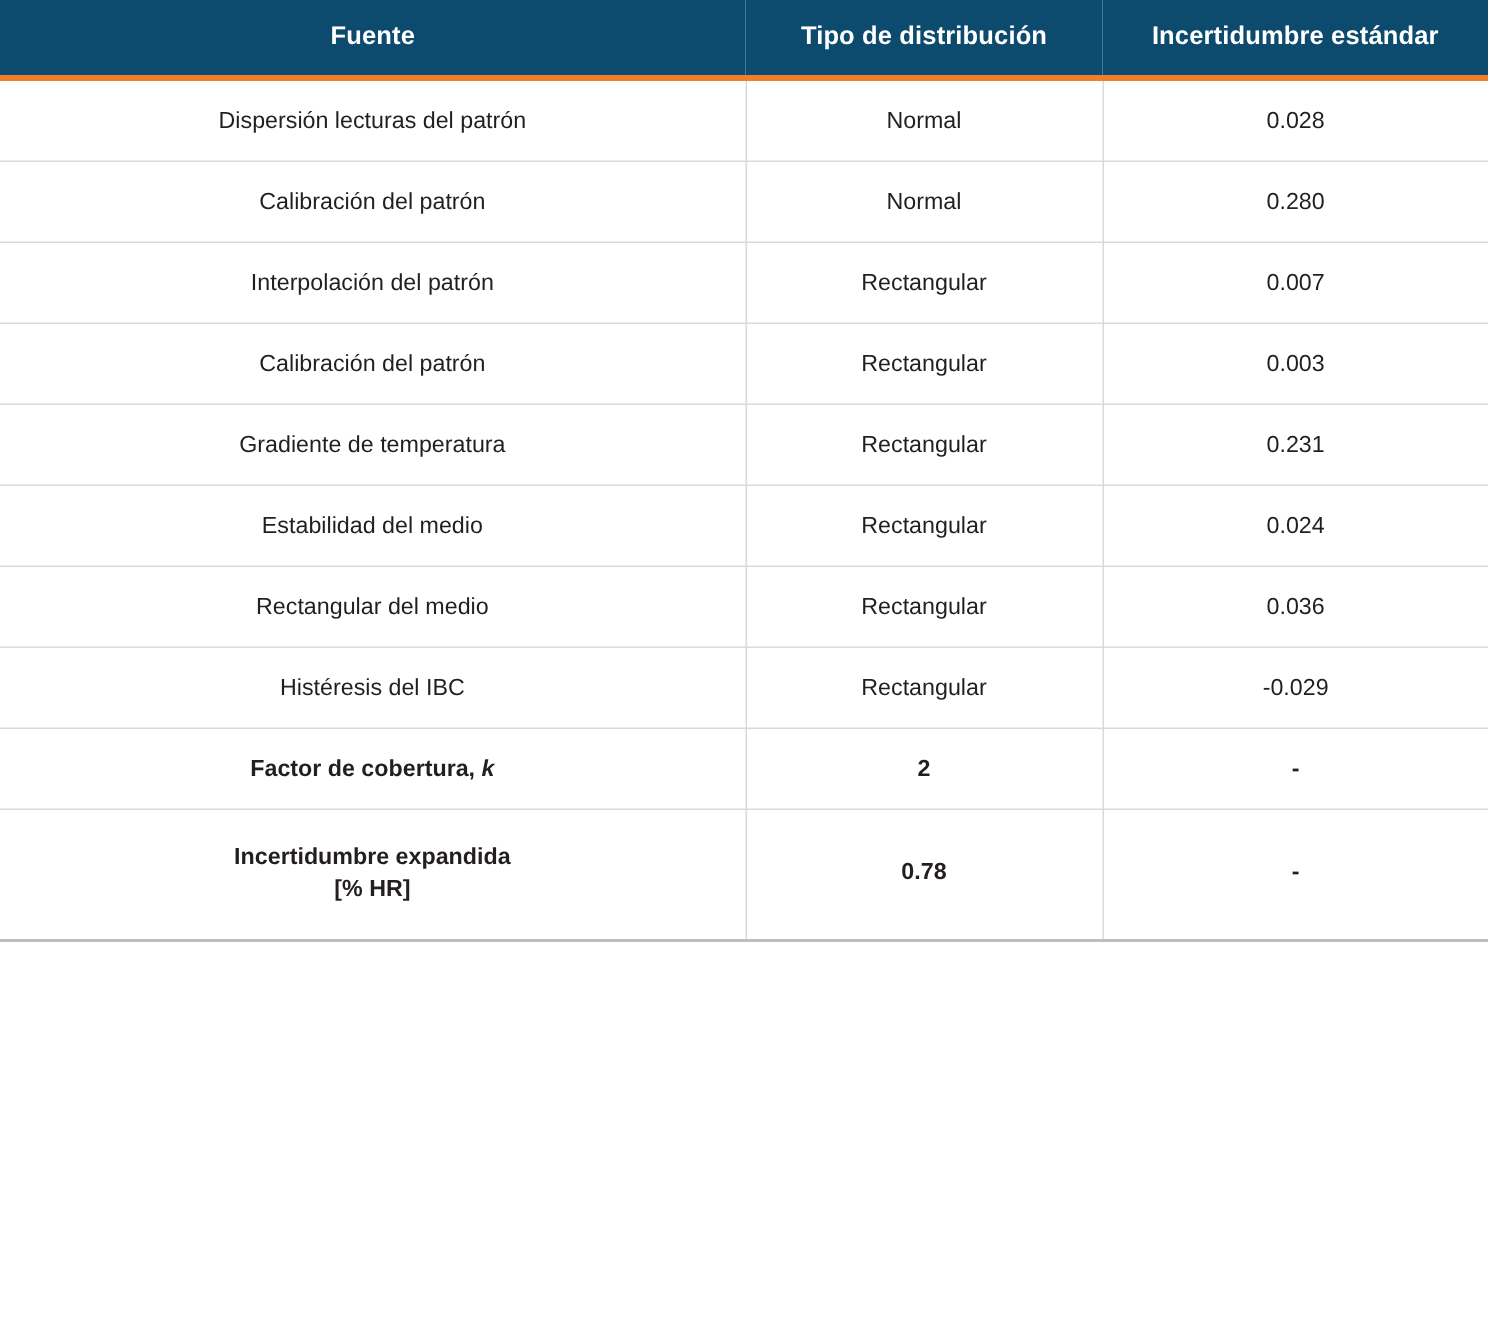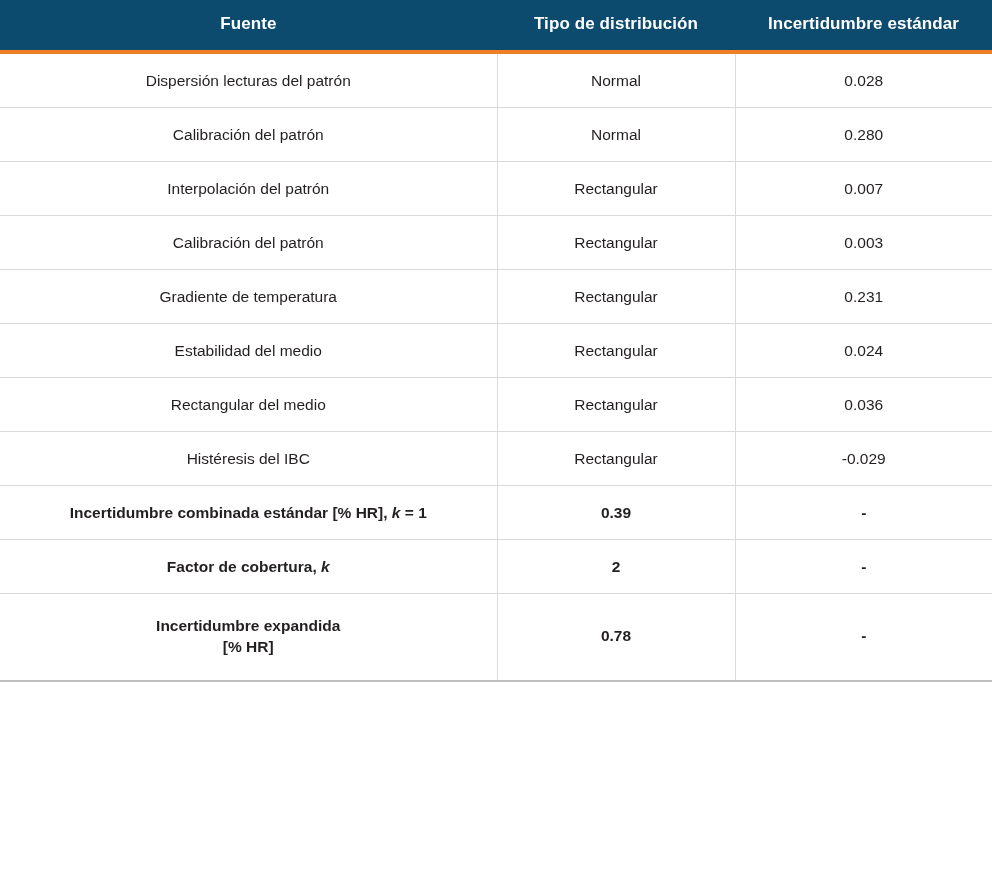--- a/index.html
+++ b/index.html
@@ -125,25 +125,20 @@
         <td class="dist">Rectangular</td>
         <td>0.036</td>
       </tr>
       <tr>
         <td class="src">Histéresis del IBC</td>
         <td class="dist">Rectangular</td>
         <td>-0.029</td>
       </tr>
 
       <tr class="summary">
-        <td class="src"><span>Incertidumbre combinada estándar [% HR], </span><span class="ital">k</span><span> = 1</span></td>
-        <td class="dist">0.39</td>
-        <td>-</td>
-      </tr>
-      <tr class="summary">
         <td class="src"><span>Factor de cobertura, </span><span class="ital">k</span></td>
         <td class="dist">2</td>
         <td>-</td>
       </tr>
       <tr class="summary summary-tall">
         <td class="src"><span>Incertidumbre expandida</span><br><span>[% HR]</span></td>
         <td class="dist">0.78</td>
         <td>-</td>
       </tr>
     </tbody>

